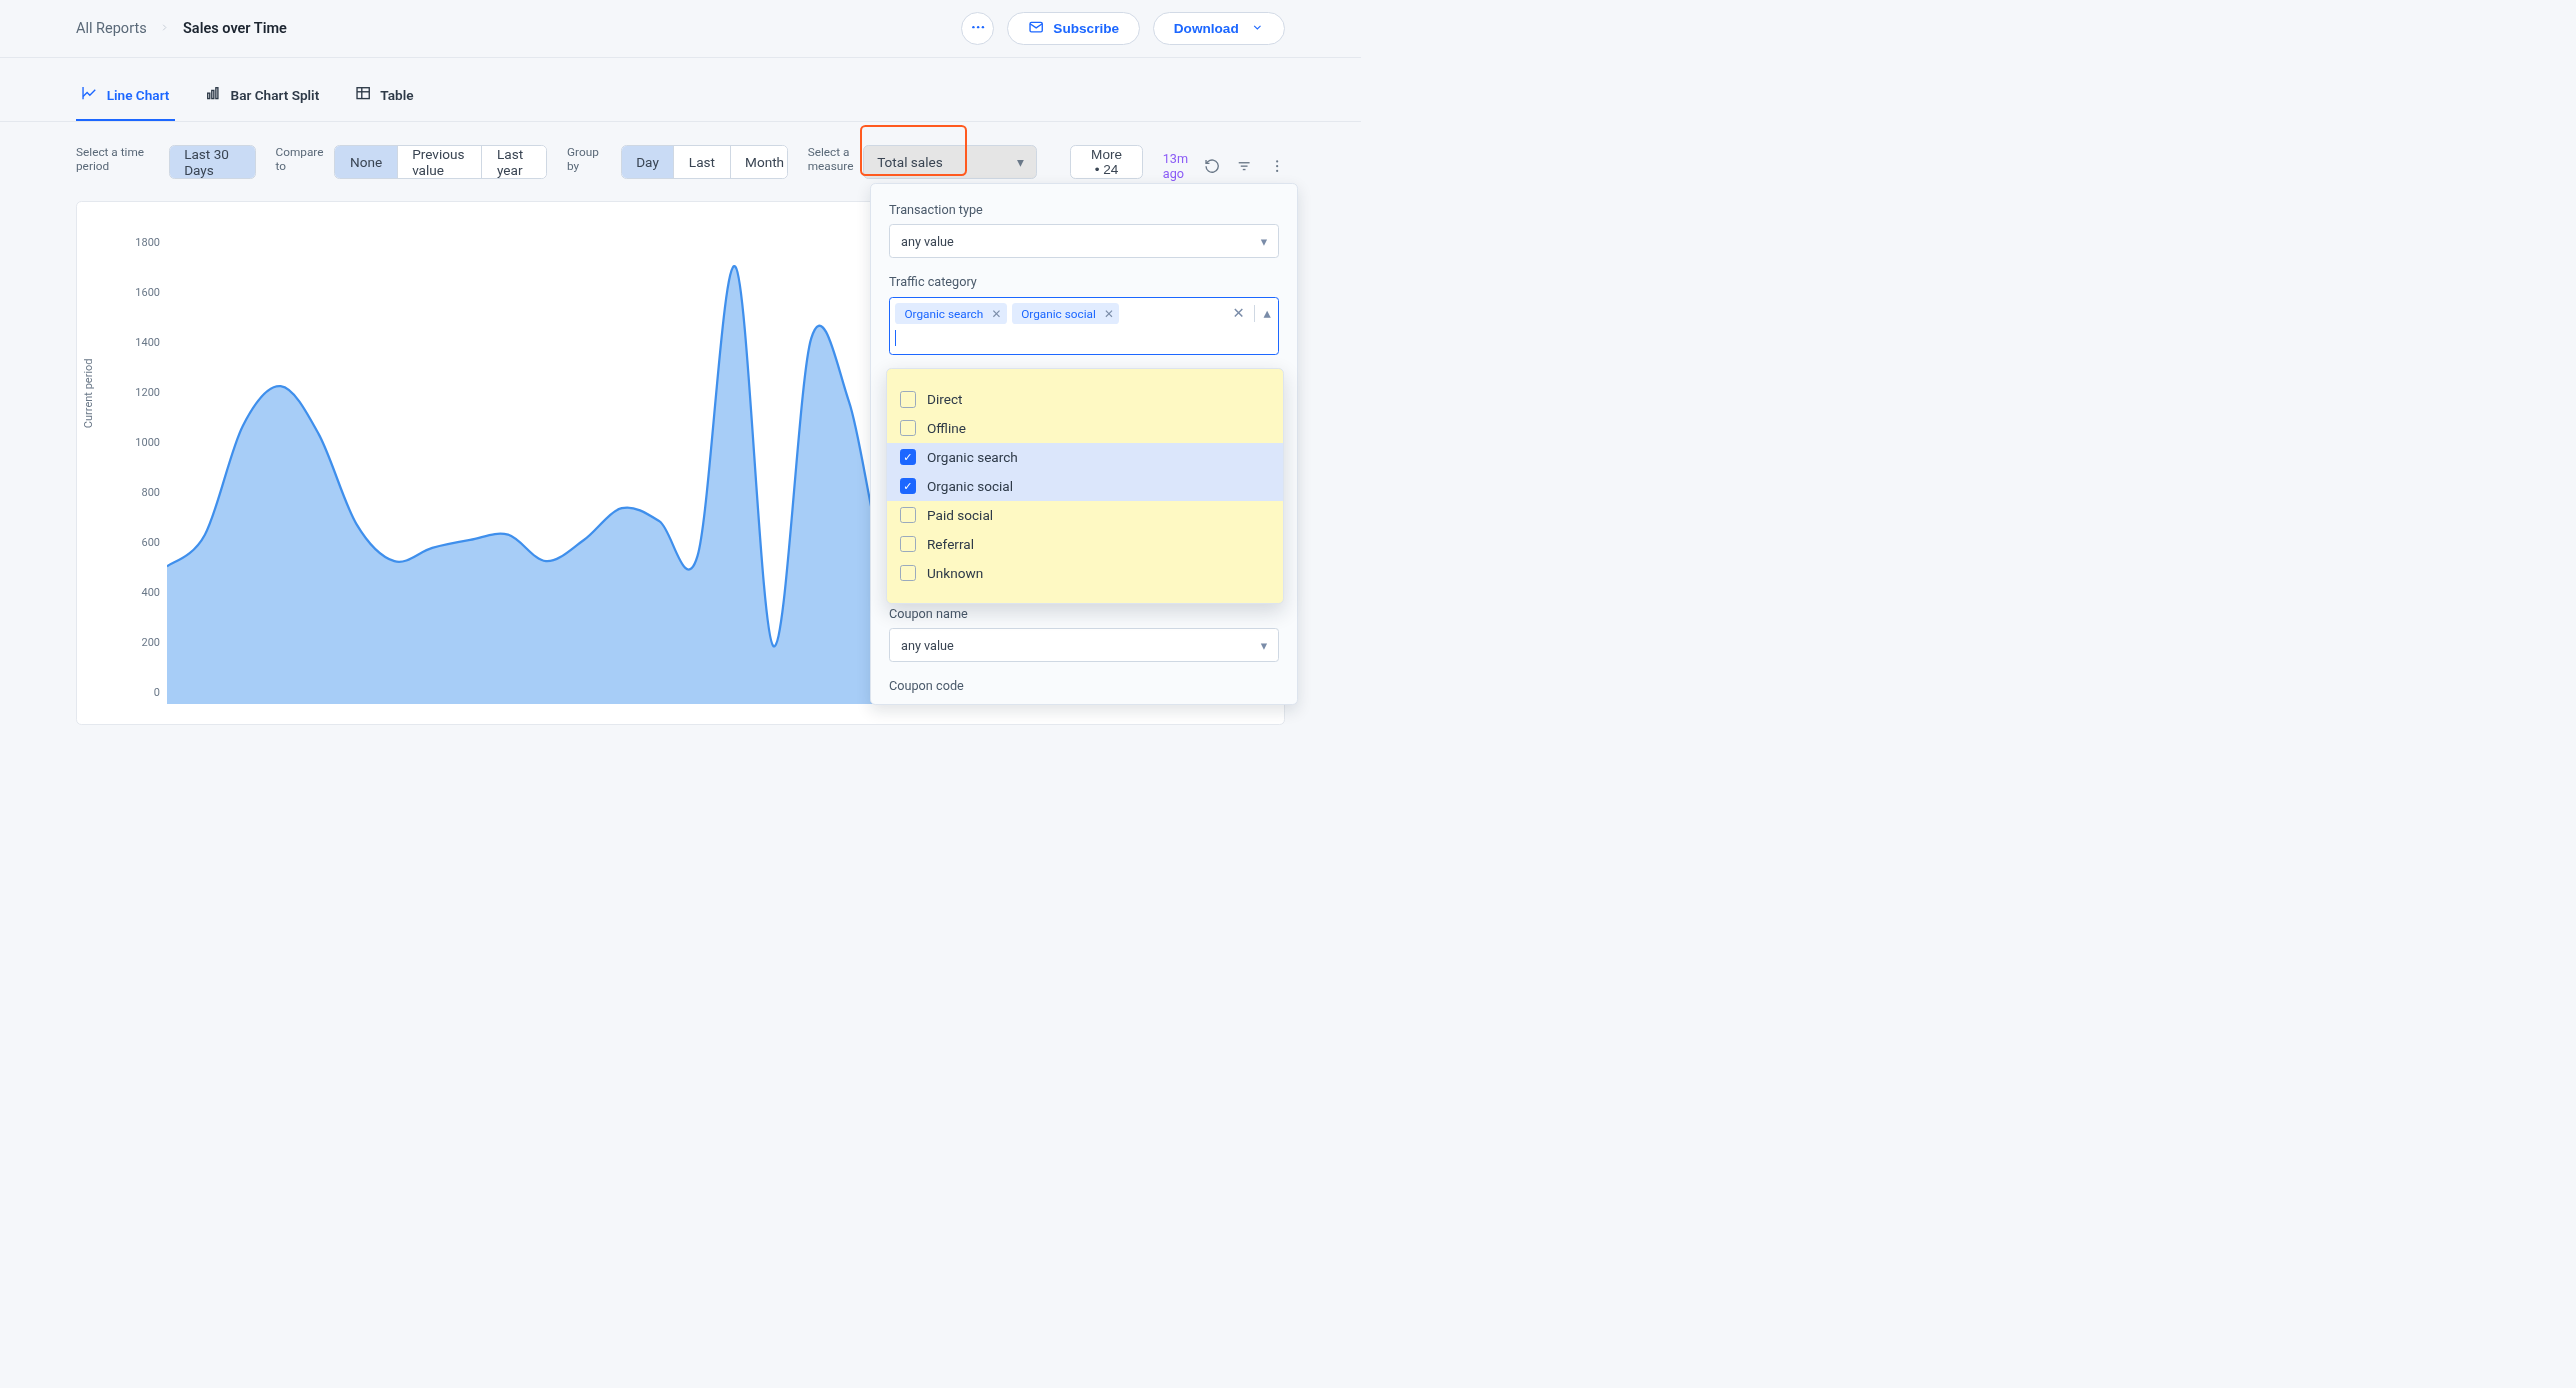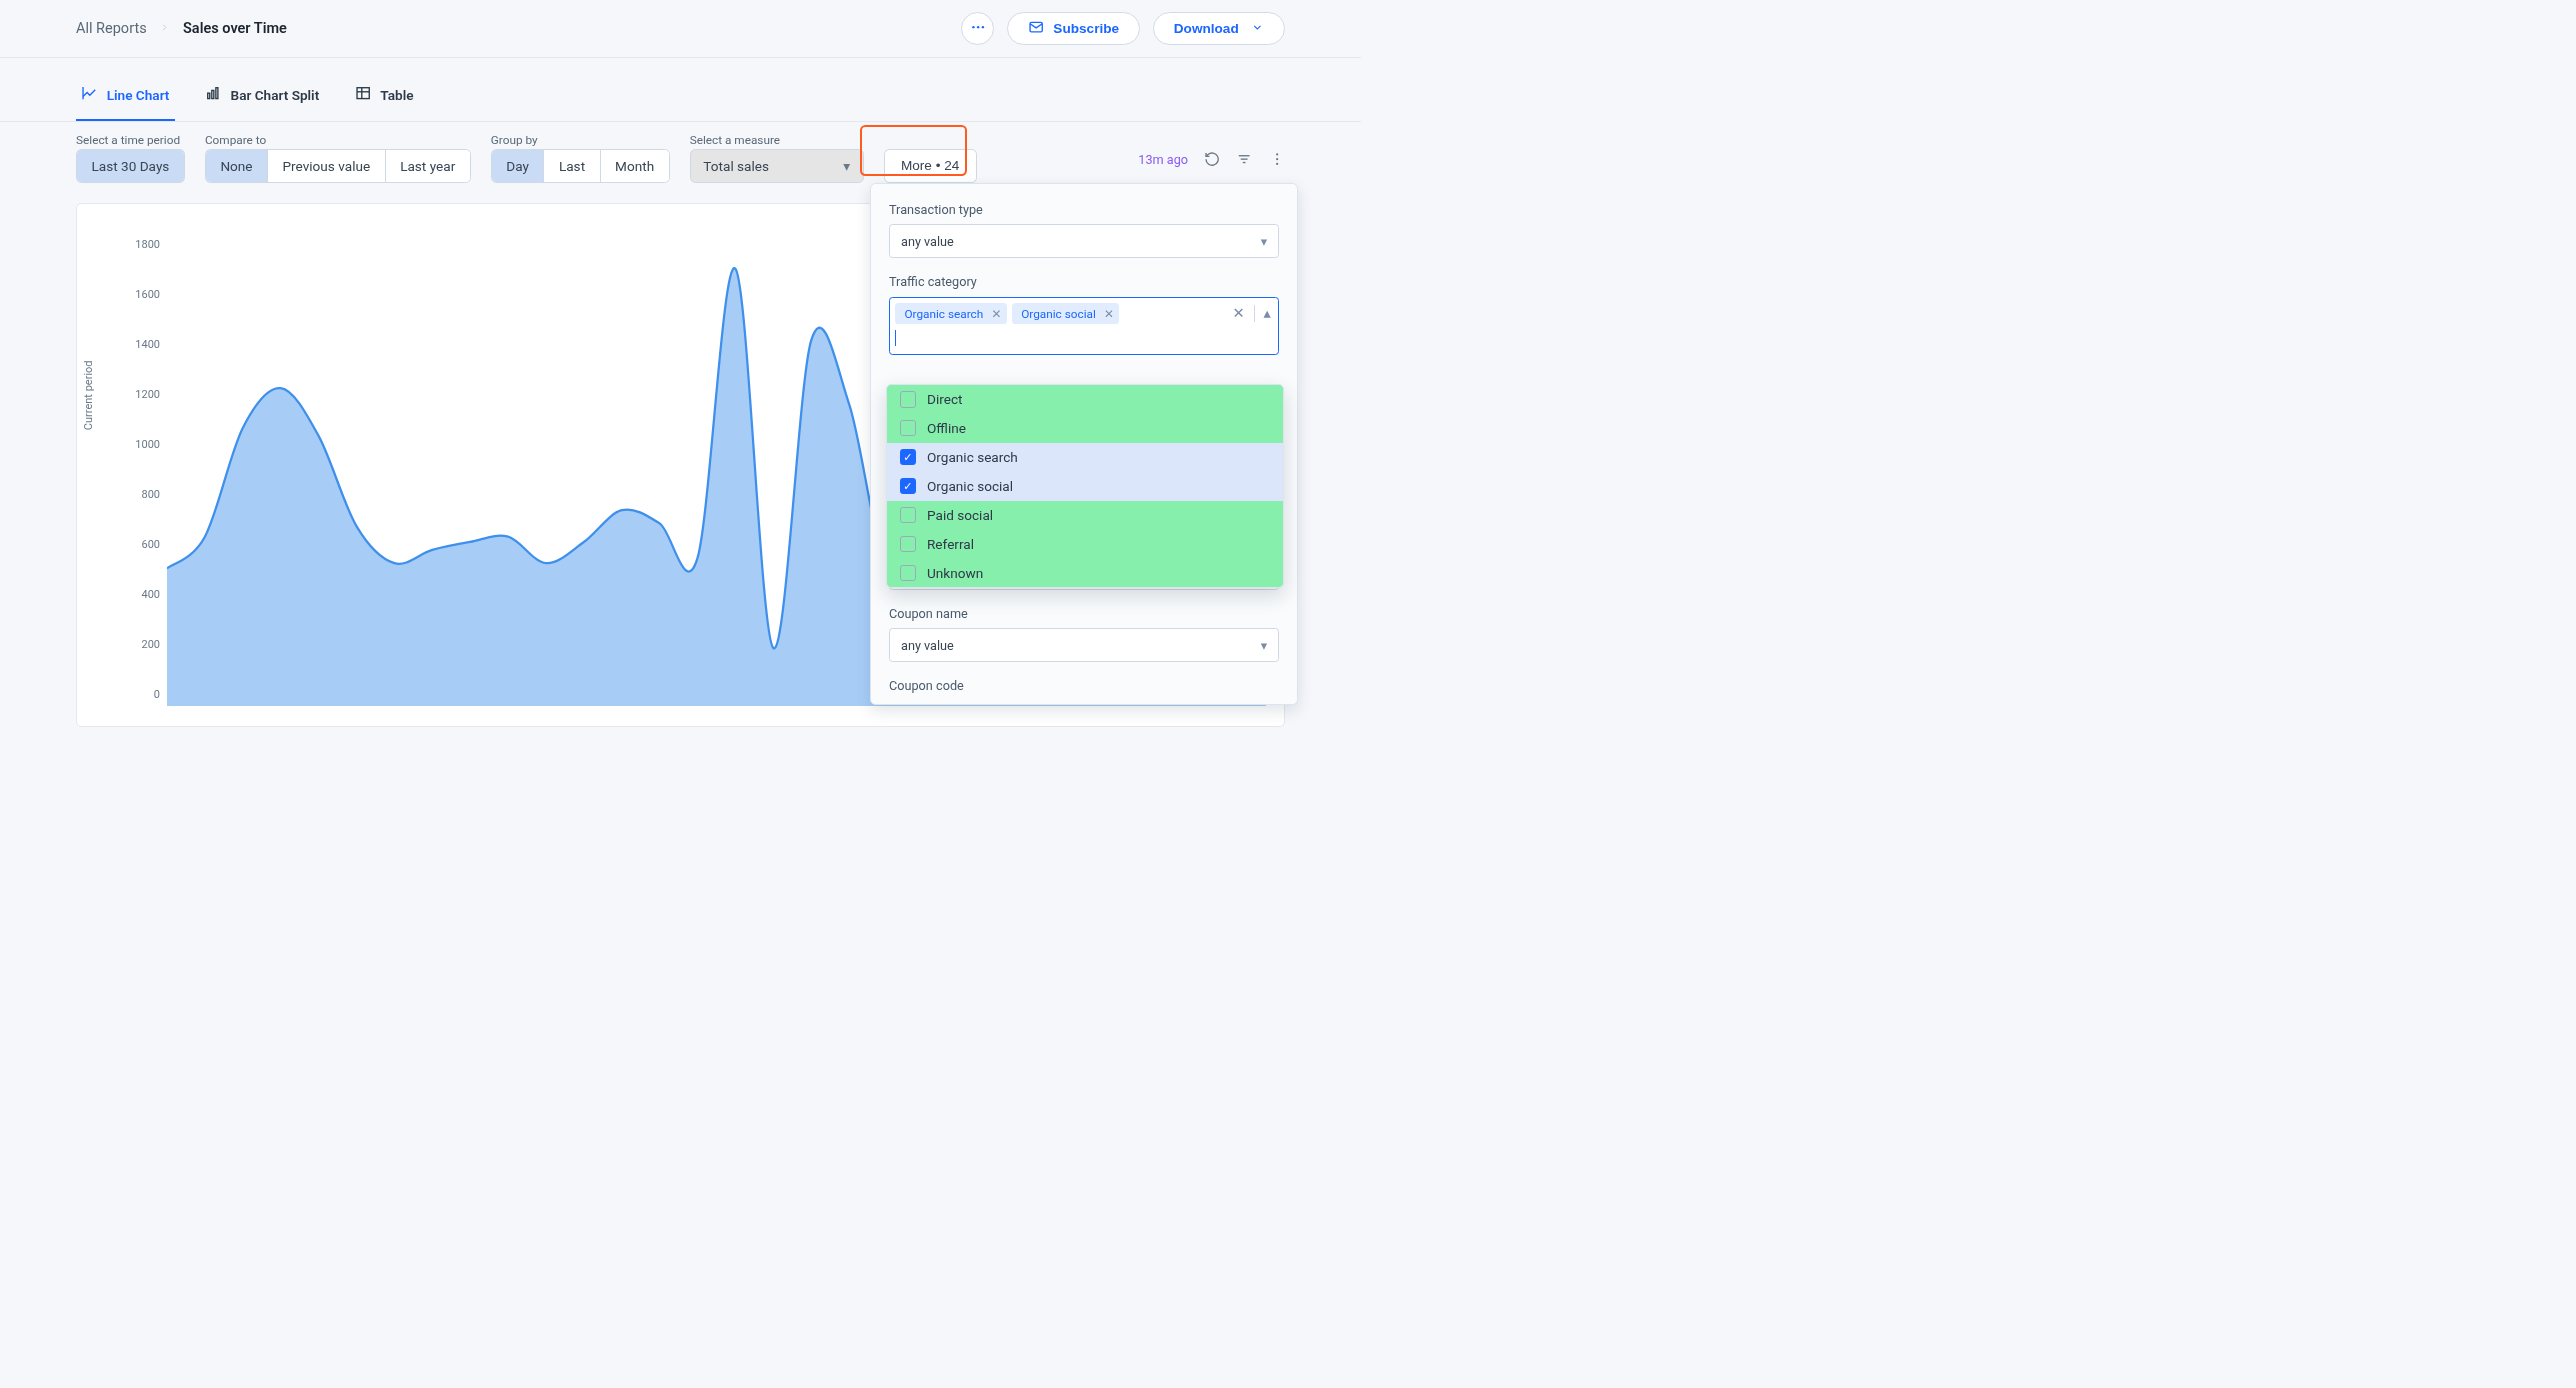--- a/index.html
+++ b/index.html
@@ -62,21 +62,21 @@
   .view-tab.active { color: #1C67FF; border-bottom-color: #1C67FF; }
   .view-tab svg { width: 16.3px; height: 16.3px; }
 
   
   .filters-row {
     display: flex;
     gap: 20px;
     padding: 11px 76px 0;
     align-items: flex-start;
   }
-  .filter-group { display: flex; flex-direction: column; gap: 2px; }
+  .filter-group { display: flex; flex-direction: row; gap: 10px; margin-top: 12px; }
   .filter-label { font-size: 11.8px; color: #5a6978; }
   .segmented {
     display: flex;
     border: 0.9px solid #cfd8e3;
     border-radius: 5.4px;
     overflow: hidden;
     background: #fff;
     height: 34px;
   }
   .seg-item {
@@ -223,29 +223,29 @@
   .ms-controls {
     position: absolute; right: 7.2px; top: 7.2px;
     display: flex; align-items: center; gap: 9px;
     color: #7a8ca8;
   }
   .ms-controls .divider { width: 0.9px; height: 16.3px; background: #cfd8e3; }
   .ms-controls span { cursor: pointer; }
 
   .option-list {
     position: absolute;
-    top: 384px;
+    top: 368px;
     left: 886px;
     width: 398px;
-    background: #86efac;
+    background: #fef9c3;
     border: 0.9px solid #dde4ee;
     border-radius: 5.4px;
     box-shadow: 0 7.2px 20px rgba(20,30,50,.16);
     z-index: 30;
-    padding: 0 0;
+    padding: 16px 0;
   }
   .opt {
     display: flex; align-items: center; gap: 11px;
     padding: 6.3px 12.7px;
     font-size: 13.6px;
     color: #2e3a48;
     cursor: pointer;
   }
   .opt.selected { background: #dbe6fb; }
   .opt .cb {

